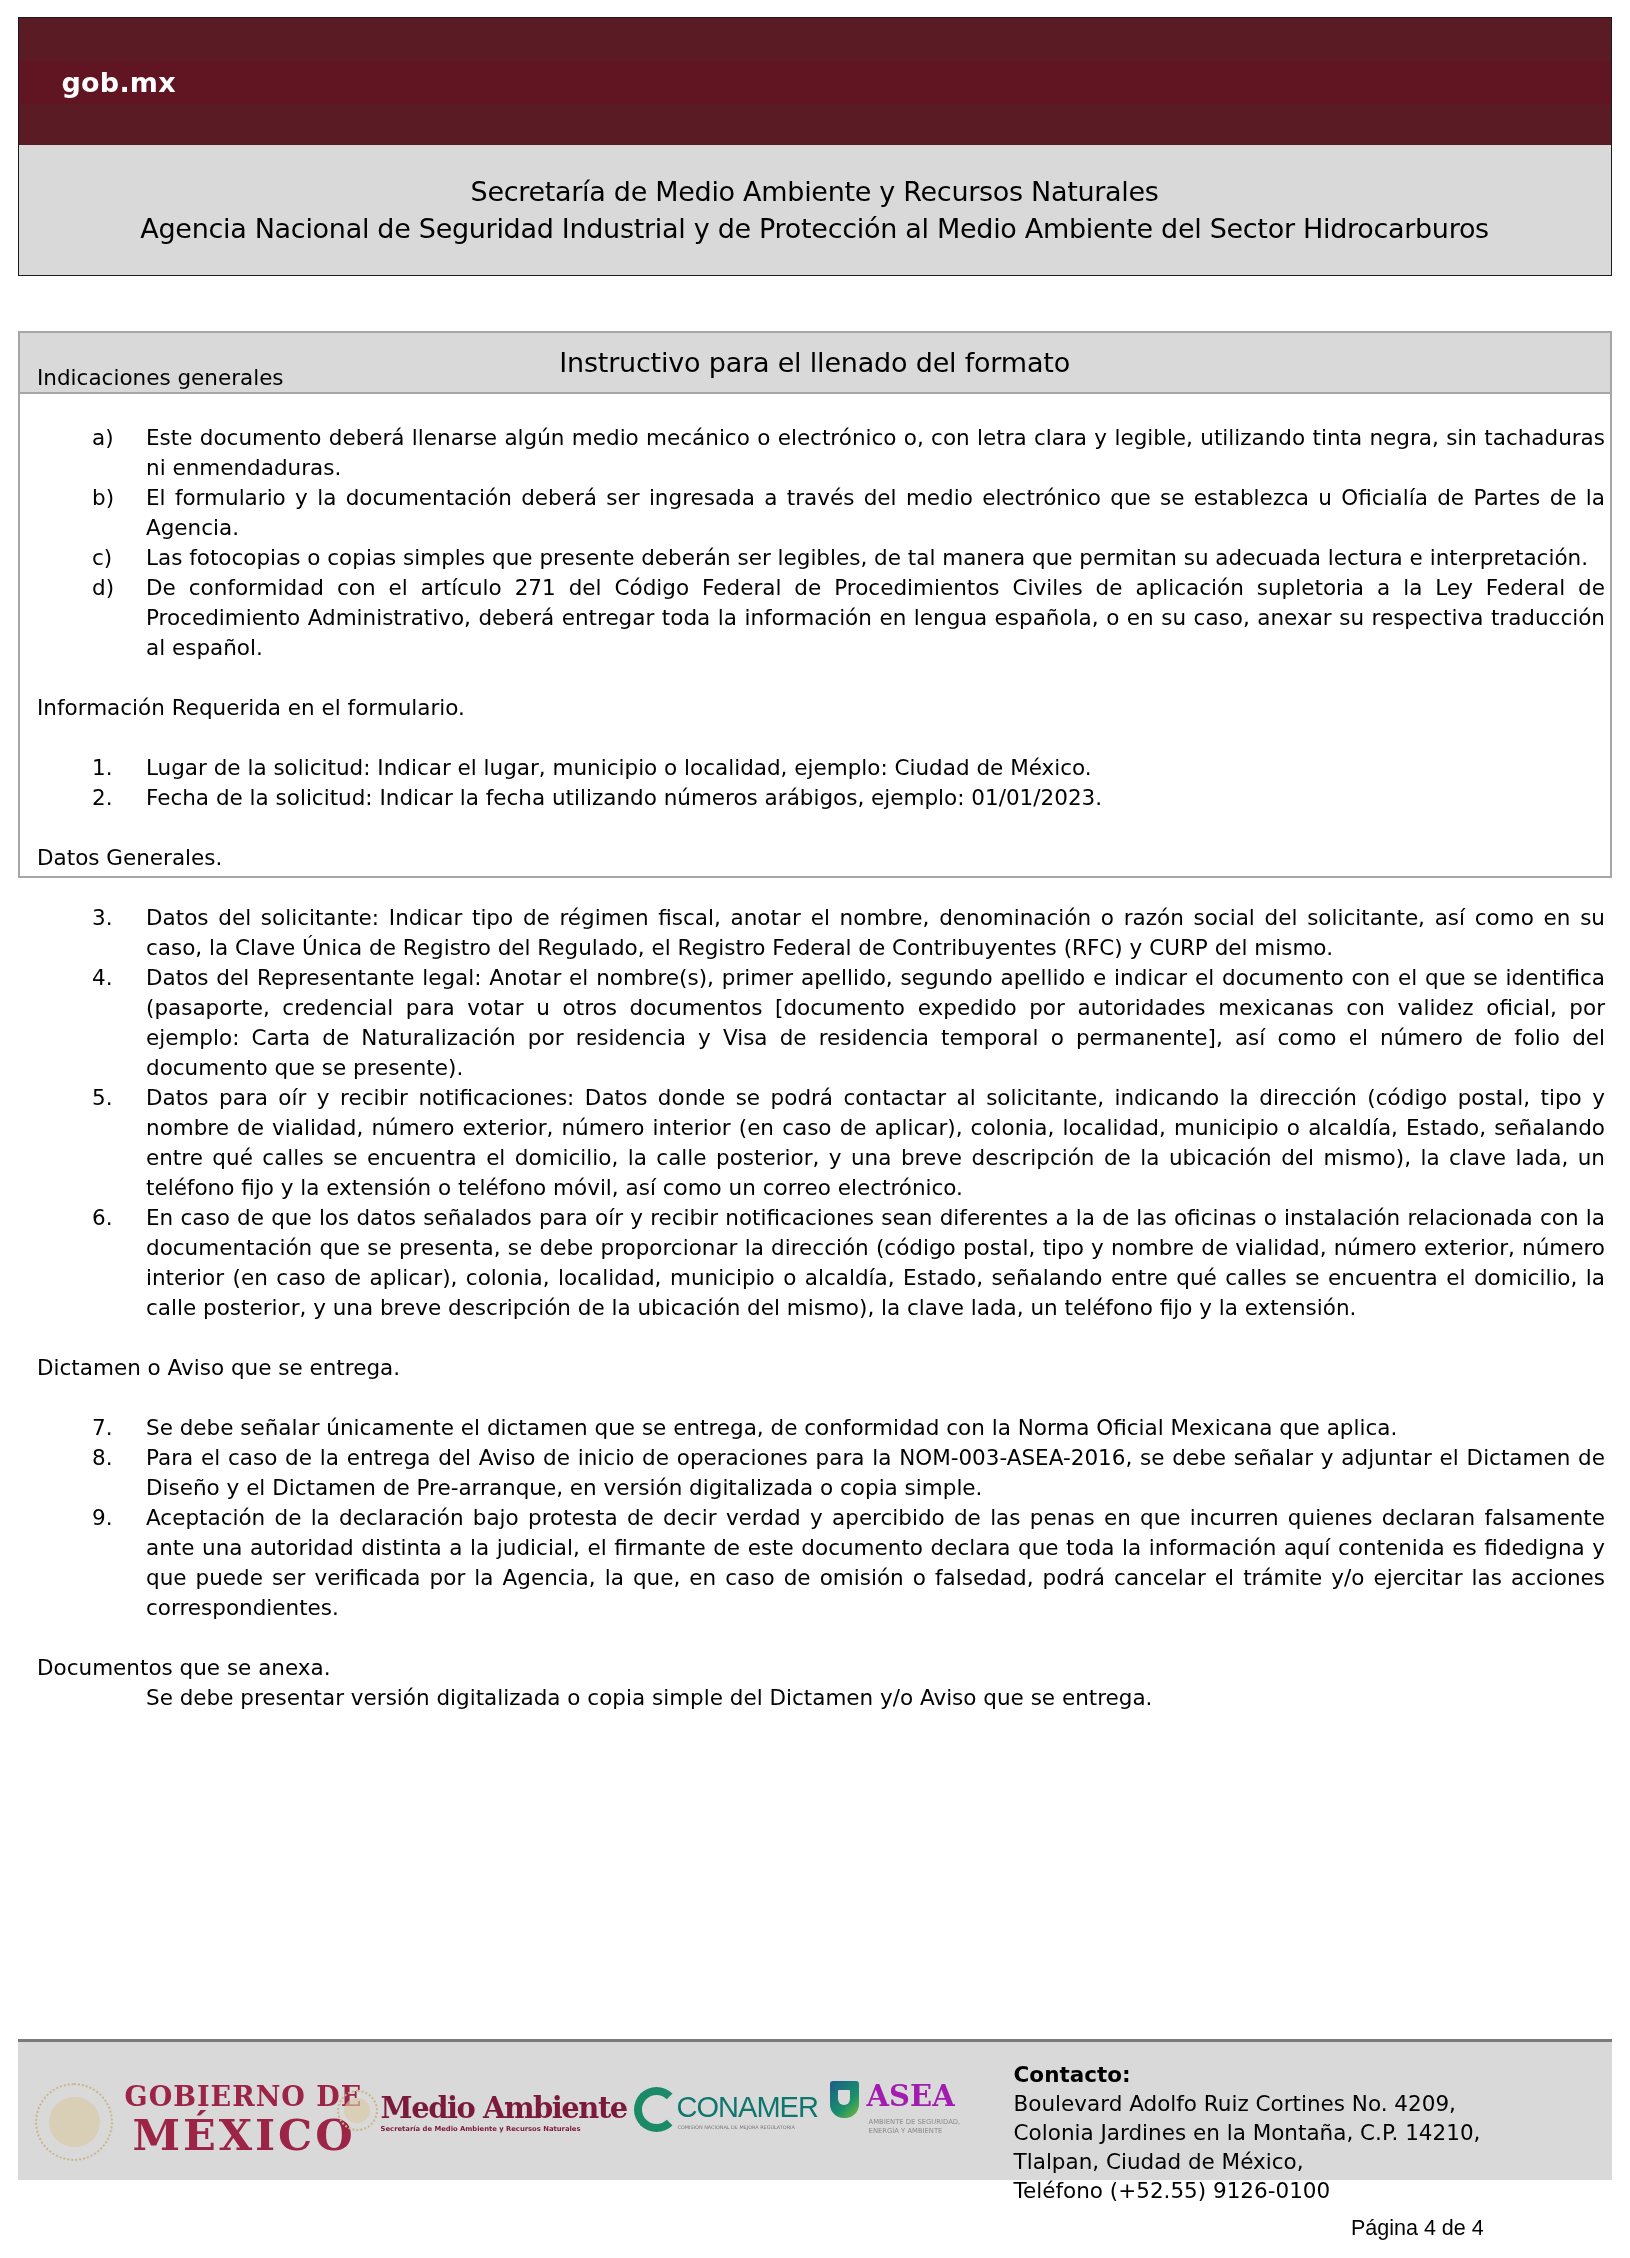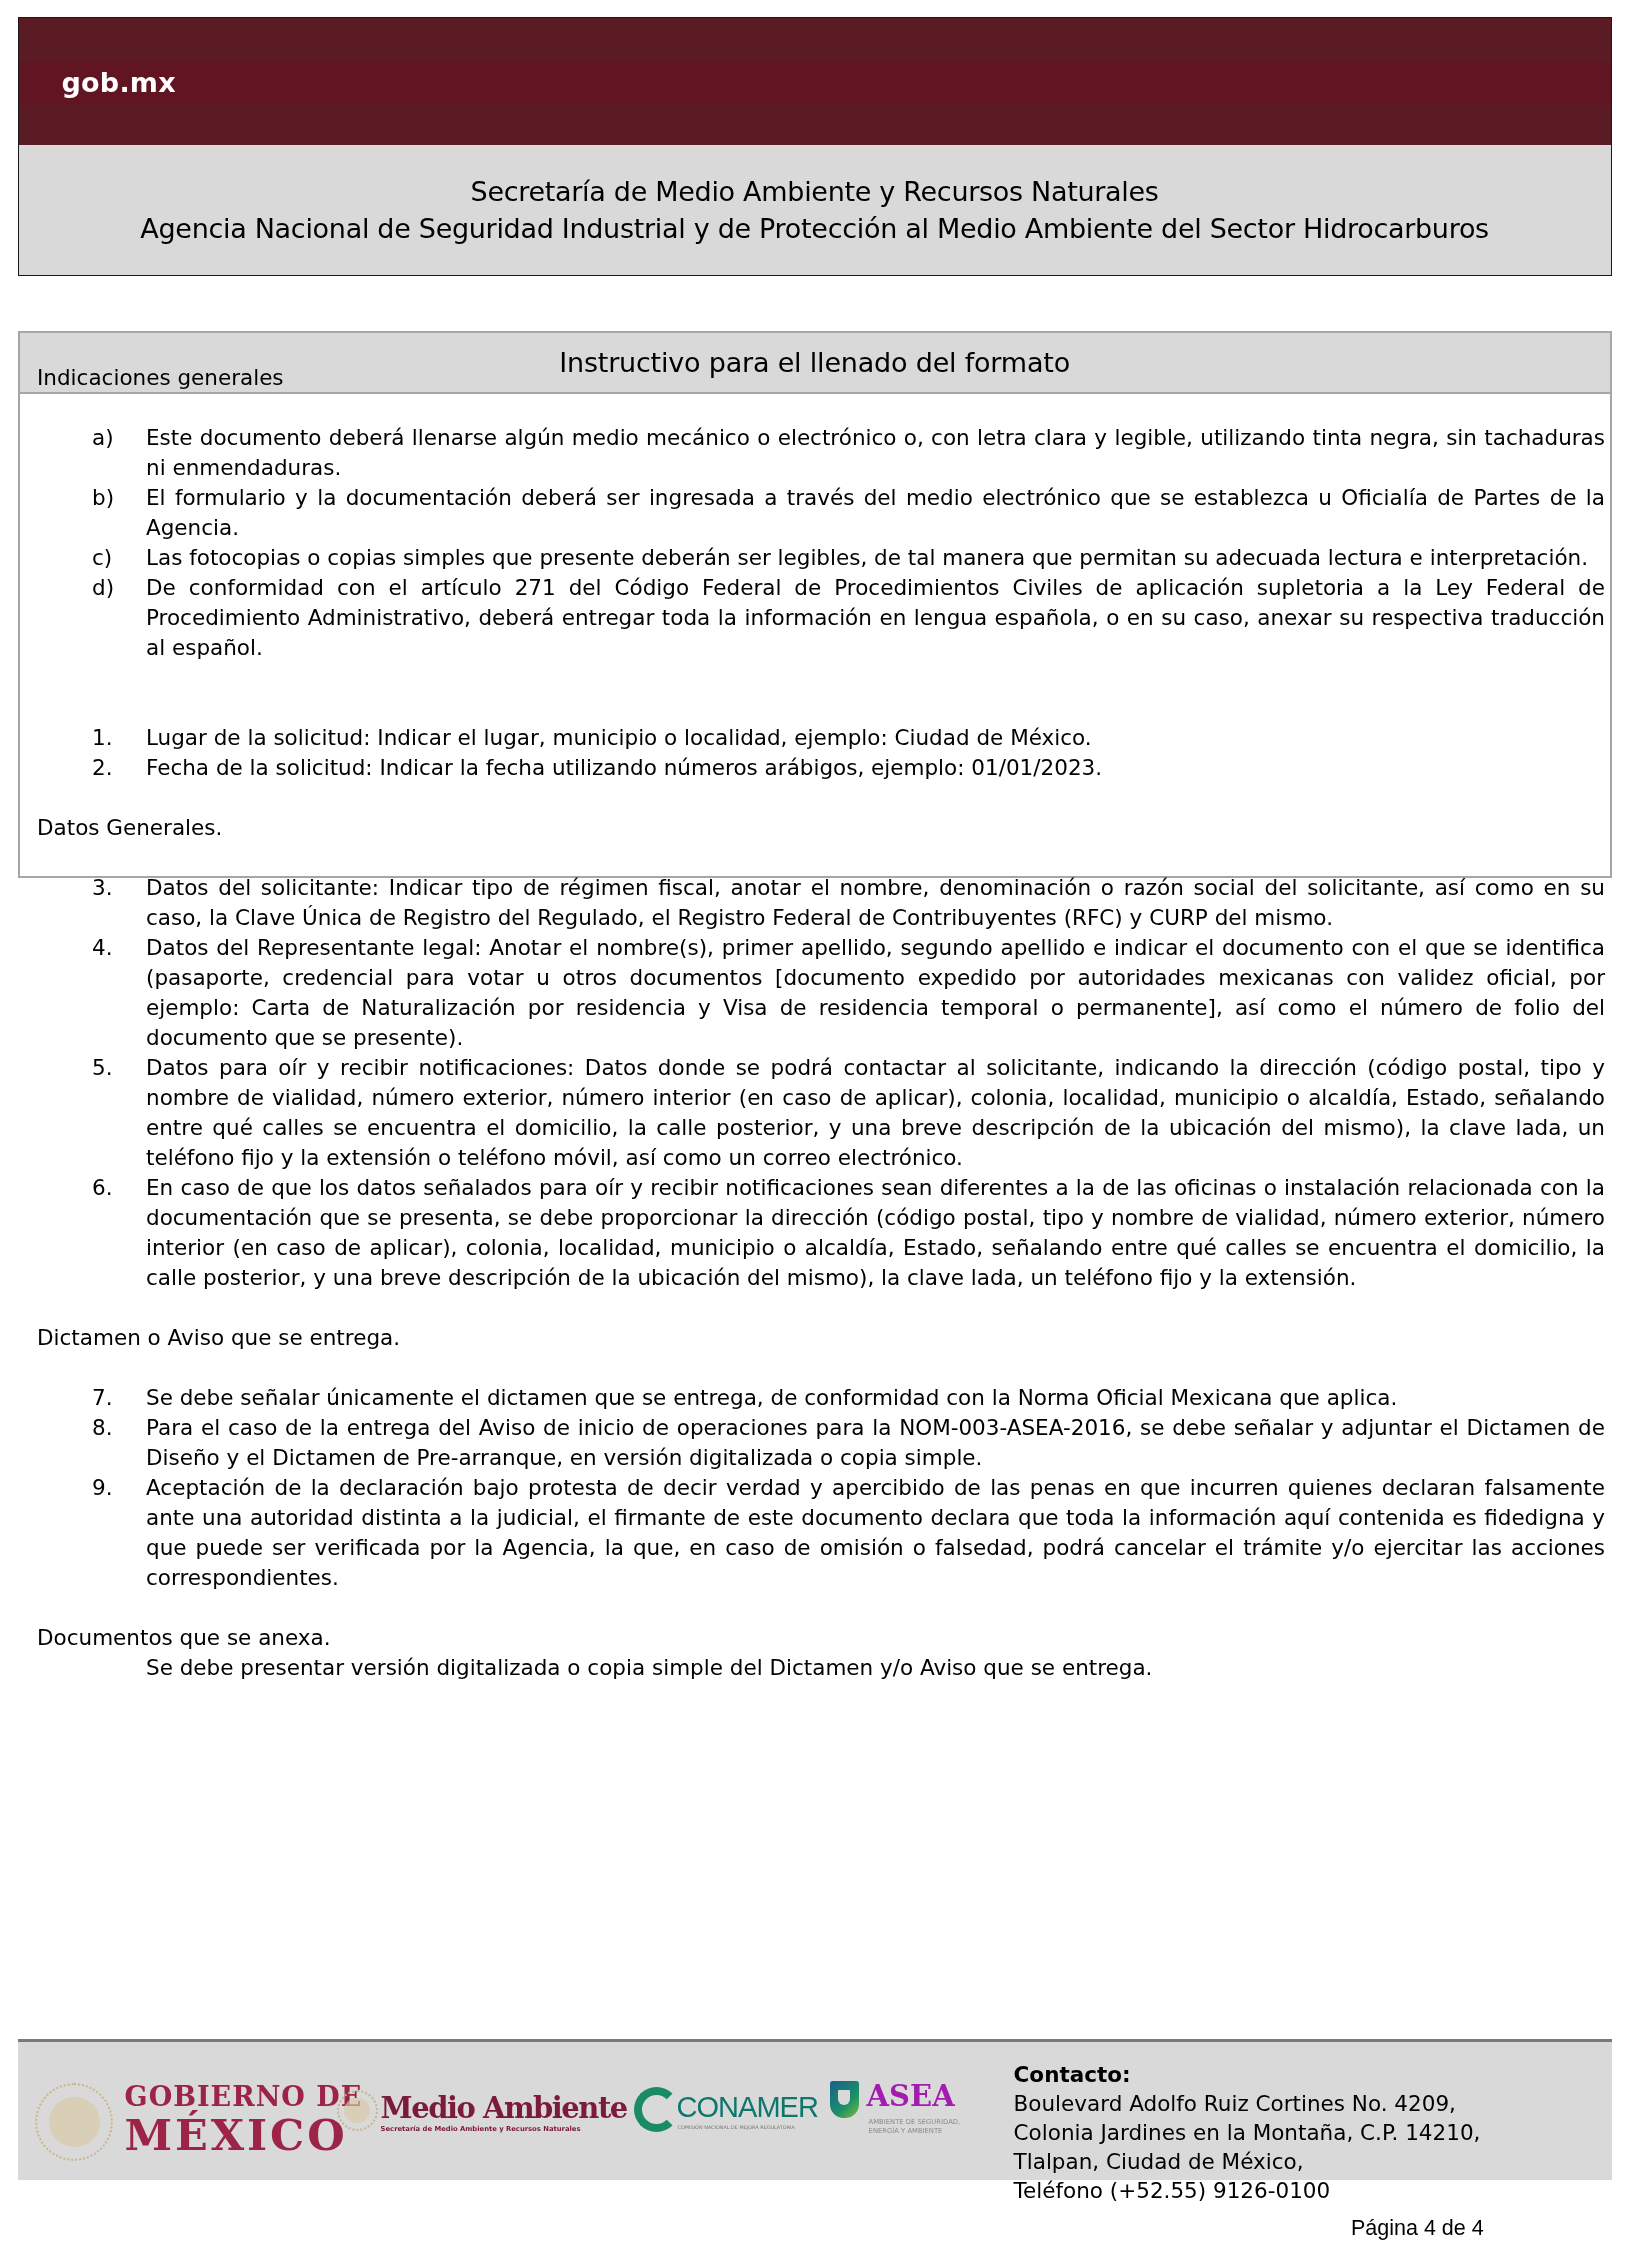--- a/index.html
+++ b/index.html
@@ -36,21 +36,21 @@
 
   
   .footer { position:absolute; left:17.6px; top:2039px; width:1594px; height:141px;
             background:#d9d9d9; border-top:3.9px solid #7a7a7a; box-sizing:border-box; }
   .seal { position:absolute; width:78px; height:78px; border-radius:50%;
           border:2.9px dotted #c9b58a; box-sizing:border-box; }
   .seal-inner { position:absolute; inset:11.7px; border-radius:50%; background:#d8c9a4; opacity:.65; }
   .gob { position:absolute; left:107px; top:39px; color:#9c2447;
          font-family:"DejaVu Serif", serif; font-weight:bold; }
   .gob .l1 { font-size:27px; letter-spacing:1px; line-height:31px; }
-  .gob .l2 { font-size:43px; letter-spacing:2.9px; line-height:47px; }
+  .gob .l2 { font-size:43px; letter-spacing:2.9px; line-height:47px;margin-left:8px; }
   .ma { position:absolute; left:219px; top:49px; }
   .ma .t { color:#7b1a3a; font-family:"DejaVu Serif", serif; font-size:29px; font-weight:bold; letter-spacing:-1.5px; }
   .ma .s { color:#7b1a3a; font-size:6.8px; font-weight:bold; }
   .con { position:absolute; left:395px; top:45px; }
   .con .ring { position:absolute; left:0; top:0; width:45px; height:45px; border-radius:50%;
                border:8.8px solid #1b8a66; box-sizing:border-box; border-right-color:transparent; }
   .con .t { position:absolute; left:43px; top:3.9px; font-size:29px; color:#0f766e; font-family:"Liberation Sans", sans-serif; letter-spacing:-1px; }
   .con .s { position:absolute; left:44px; top:37px; font-size:4.9px; color:#777; white-space:nowrap; }
   .asea { position:absolute; left:538px; top:39px; }
   .asea .shield { position:absolute; left:0; top:0; width:29px; height:37px;
@@ -98,20 +98,21 @@
   <div class="row item">
     <span class="lbl">c)</span>
     <span class="txt">Las fotocopias o copias simples que presente deberán ser legibles, de tal manera que permitan su adecuada lectura e interpretación.</span>
   </div>
   <div class="row item">
     <span class="lbl">d)</span>
     <span class="txt">De conformidad con el artículo 271 del Código Federal de Procedimientos Civiles de aplicación supletoria a la Ley Federal de Procedimiento Administrativo, deberá entregar toda la información en lengua española, o en su caso, anexar su respectiva traducción al español.</span>
   </div>
   <div class="row blank"></div>
 
+  <div class="row sec">Información Requerida en el formulario.</div>
   <div class="row blank"></div>
   <div class="row item">
     <span class="lbl">1.</span>
     <span class="txt">Lugar de la solicitud: Indicar el lugar, municipio o localidad, ejemplo: Ciudad de México.</span>
   </div>
   <div class="row item">
     <span class="lbl">2.</span>
     <span class="txt">Fecha de la solicitud: Indicar la fecha utilizando números arábigos, ejemplo: 01/01/2023.</span>
   </div>
   <div class="row blank"></div>

